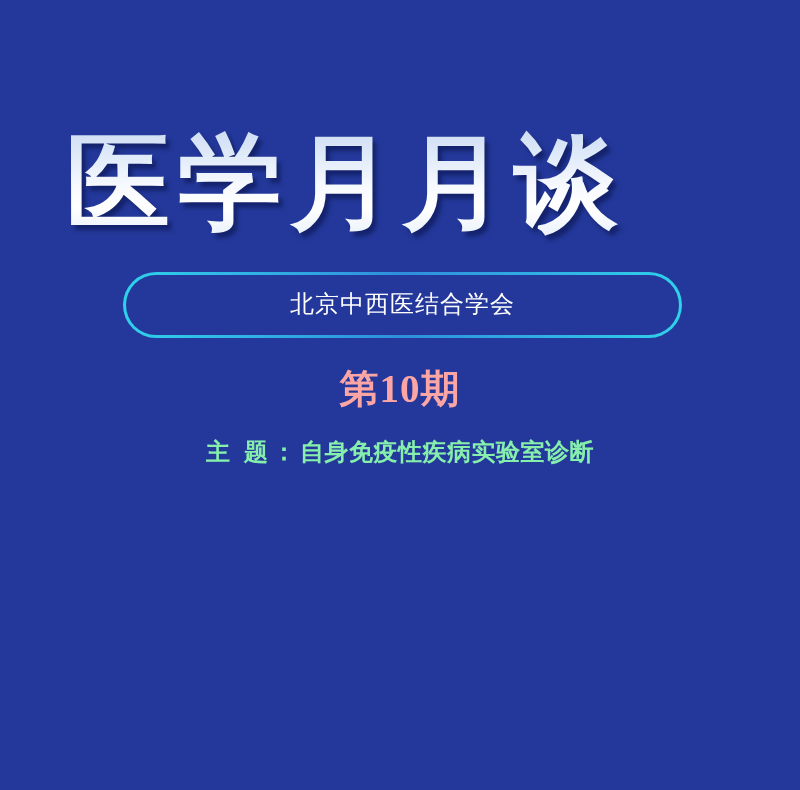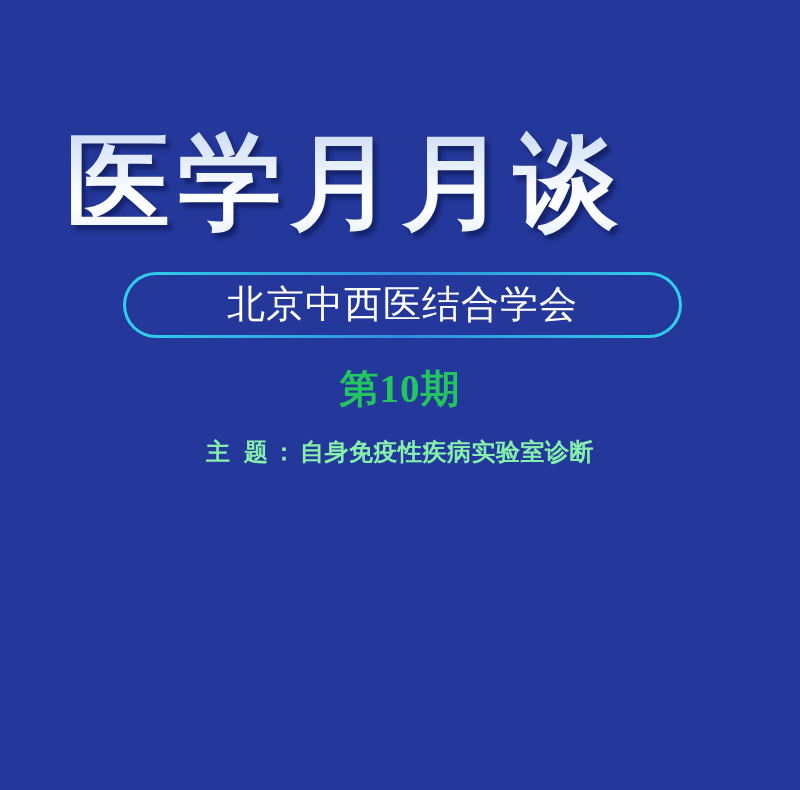--- a/index.html
+++ b/index.html
@@ -82,40 +82,40 @@
     height: 100%;
     border-radius: 999px;
     background: #23389a;
     display: flex;
     align-items: center;
     justify-content: center;
   }
 
   .org-name {
     font-family: "Liberation Serif", "DejaVu Serif", serif;
-    font-size: 38px;
+    font-size: 24px;
     font-weight: 400;
     color: #ffffff;
     letter-spacing: 1px;
     line-height: 1;
     white-space: nowrap;
     transform: translateY(-1px);
   }
 
   
   .issue-no {
     position: absolute;
     left: 0;
     top: 368px;
     width: 800px;
     text-align: center;
     font-family: "Liberation Serif", "DejaVu Serif", serif;
     font-size: 39px;
     font-weight: 700;
-    color: #22c55e;
+    color: #fca5a5;
     letter-spacing: 1px;
     line-height: 1.1;
     white-space: nowrap;
   }
 
   
   .topic-line {
     position: absolute;
     left: 0;
     top: 438px;

